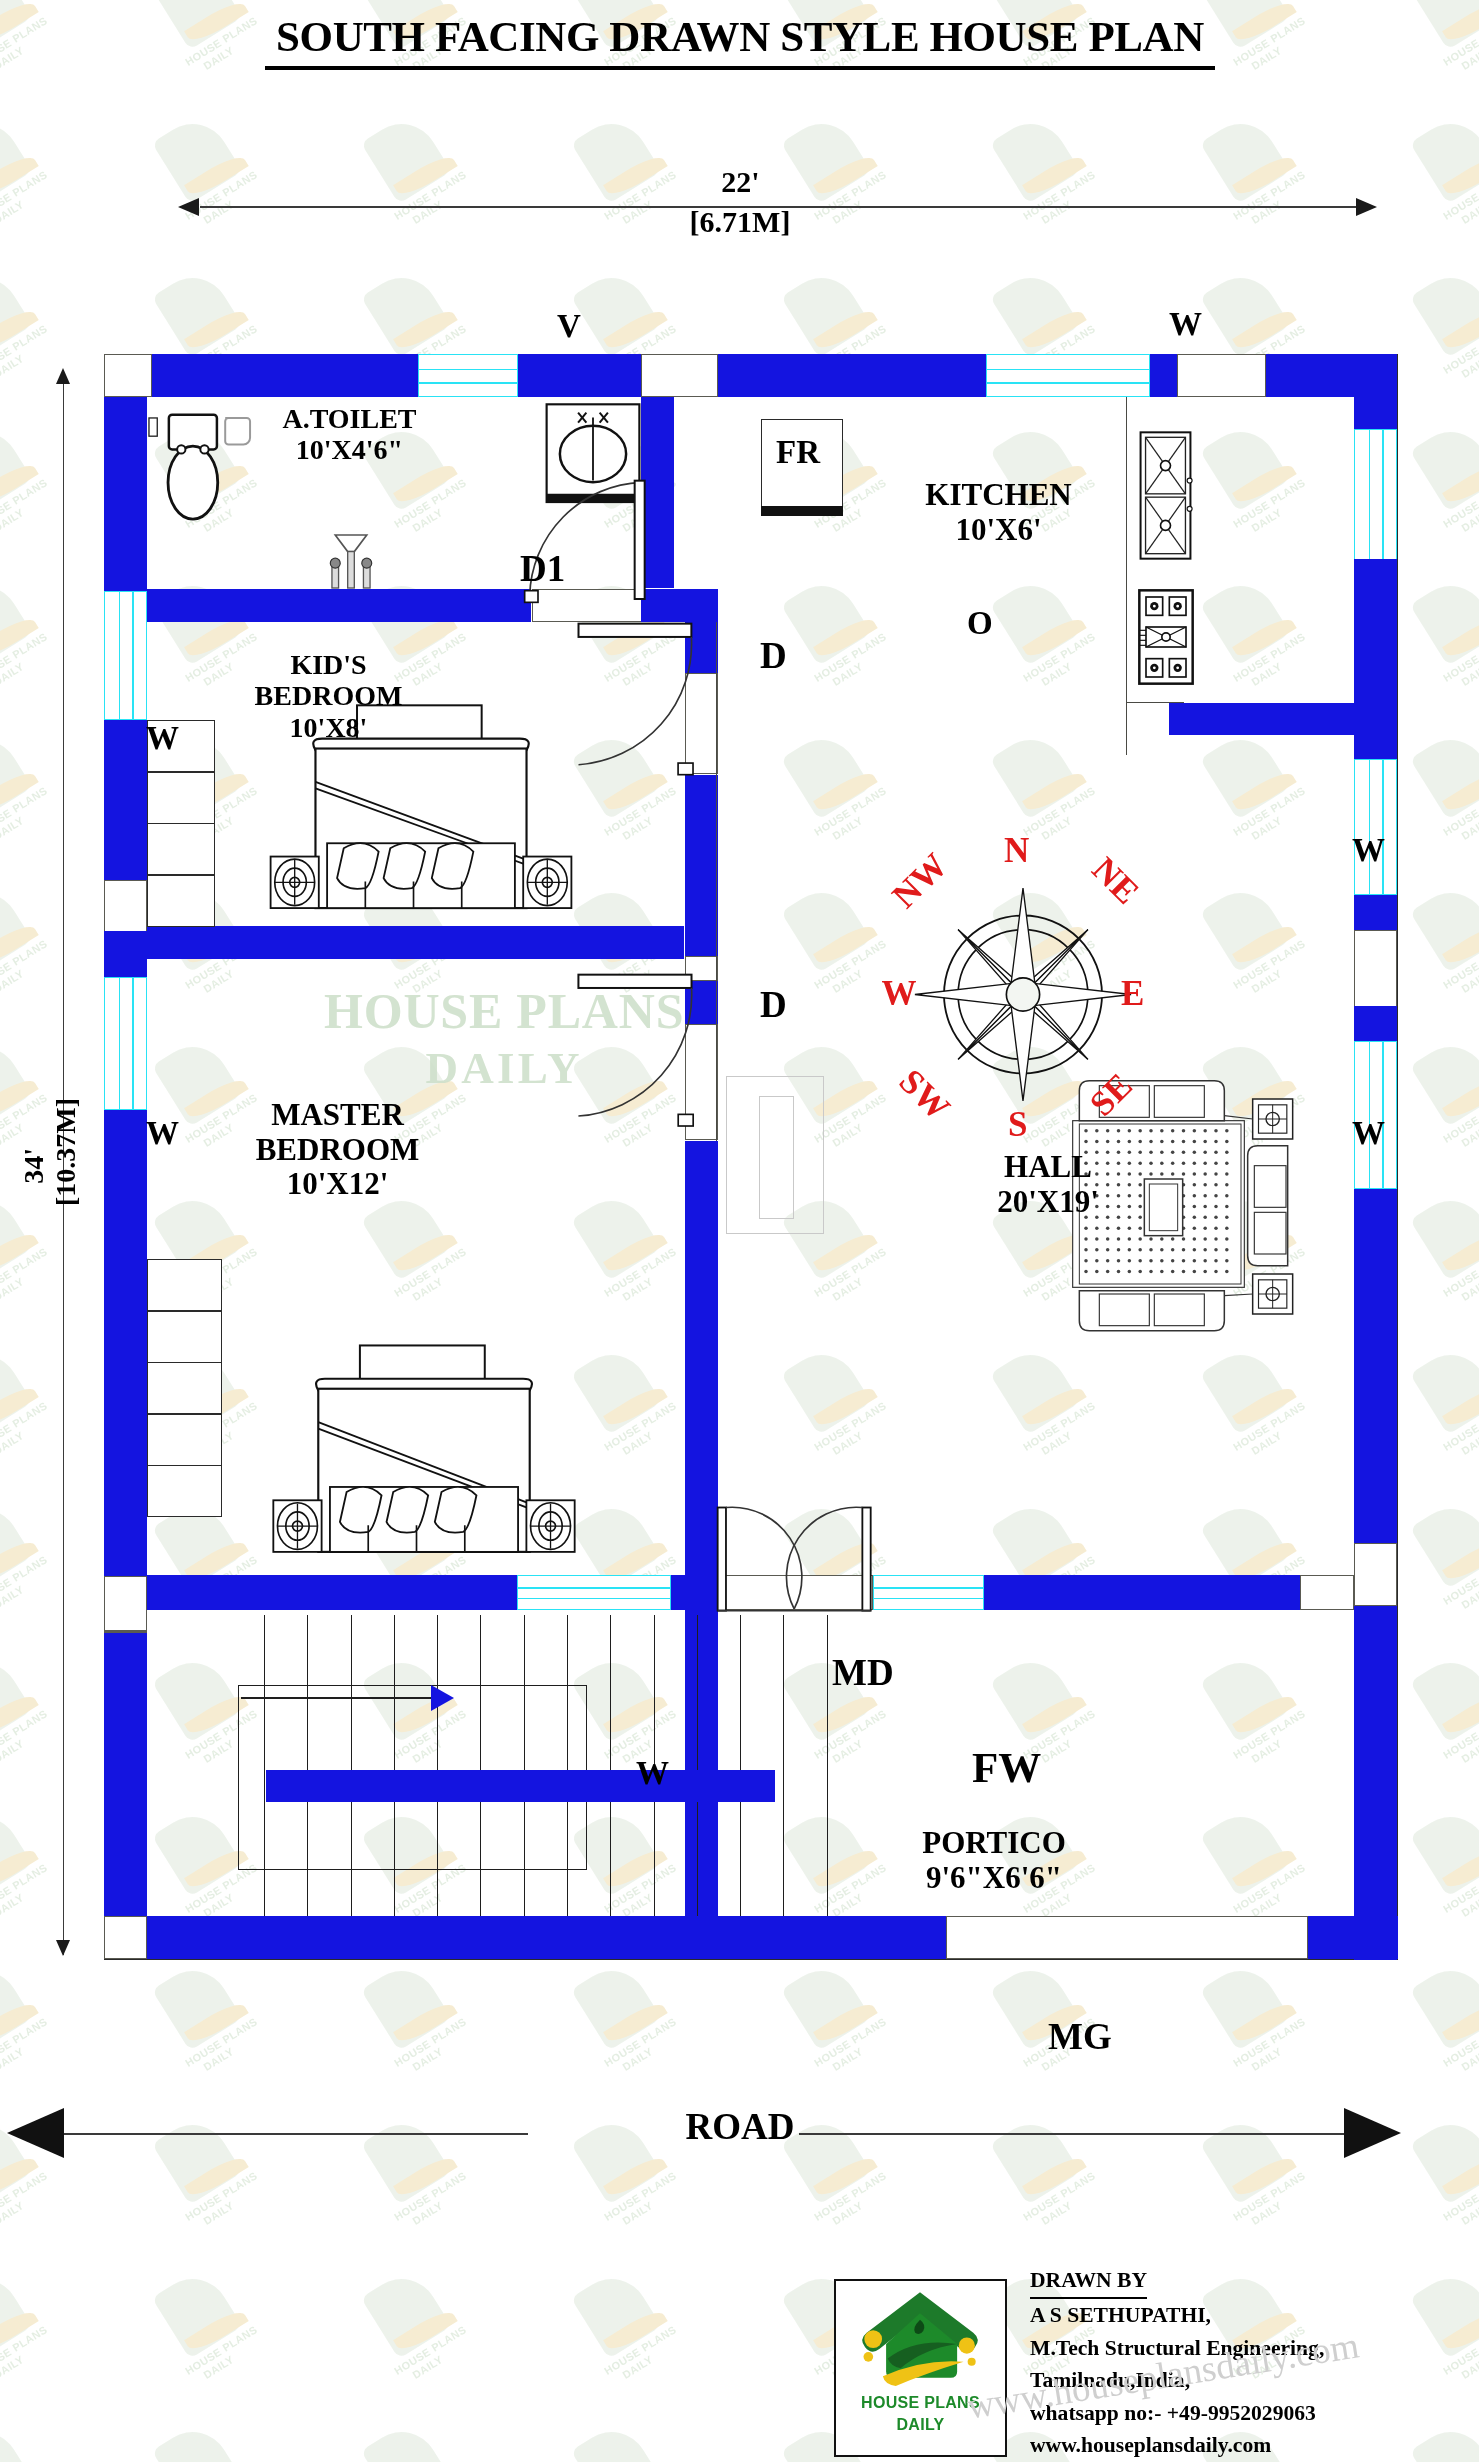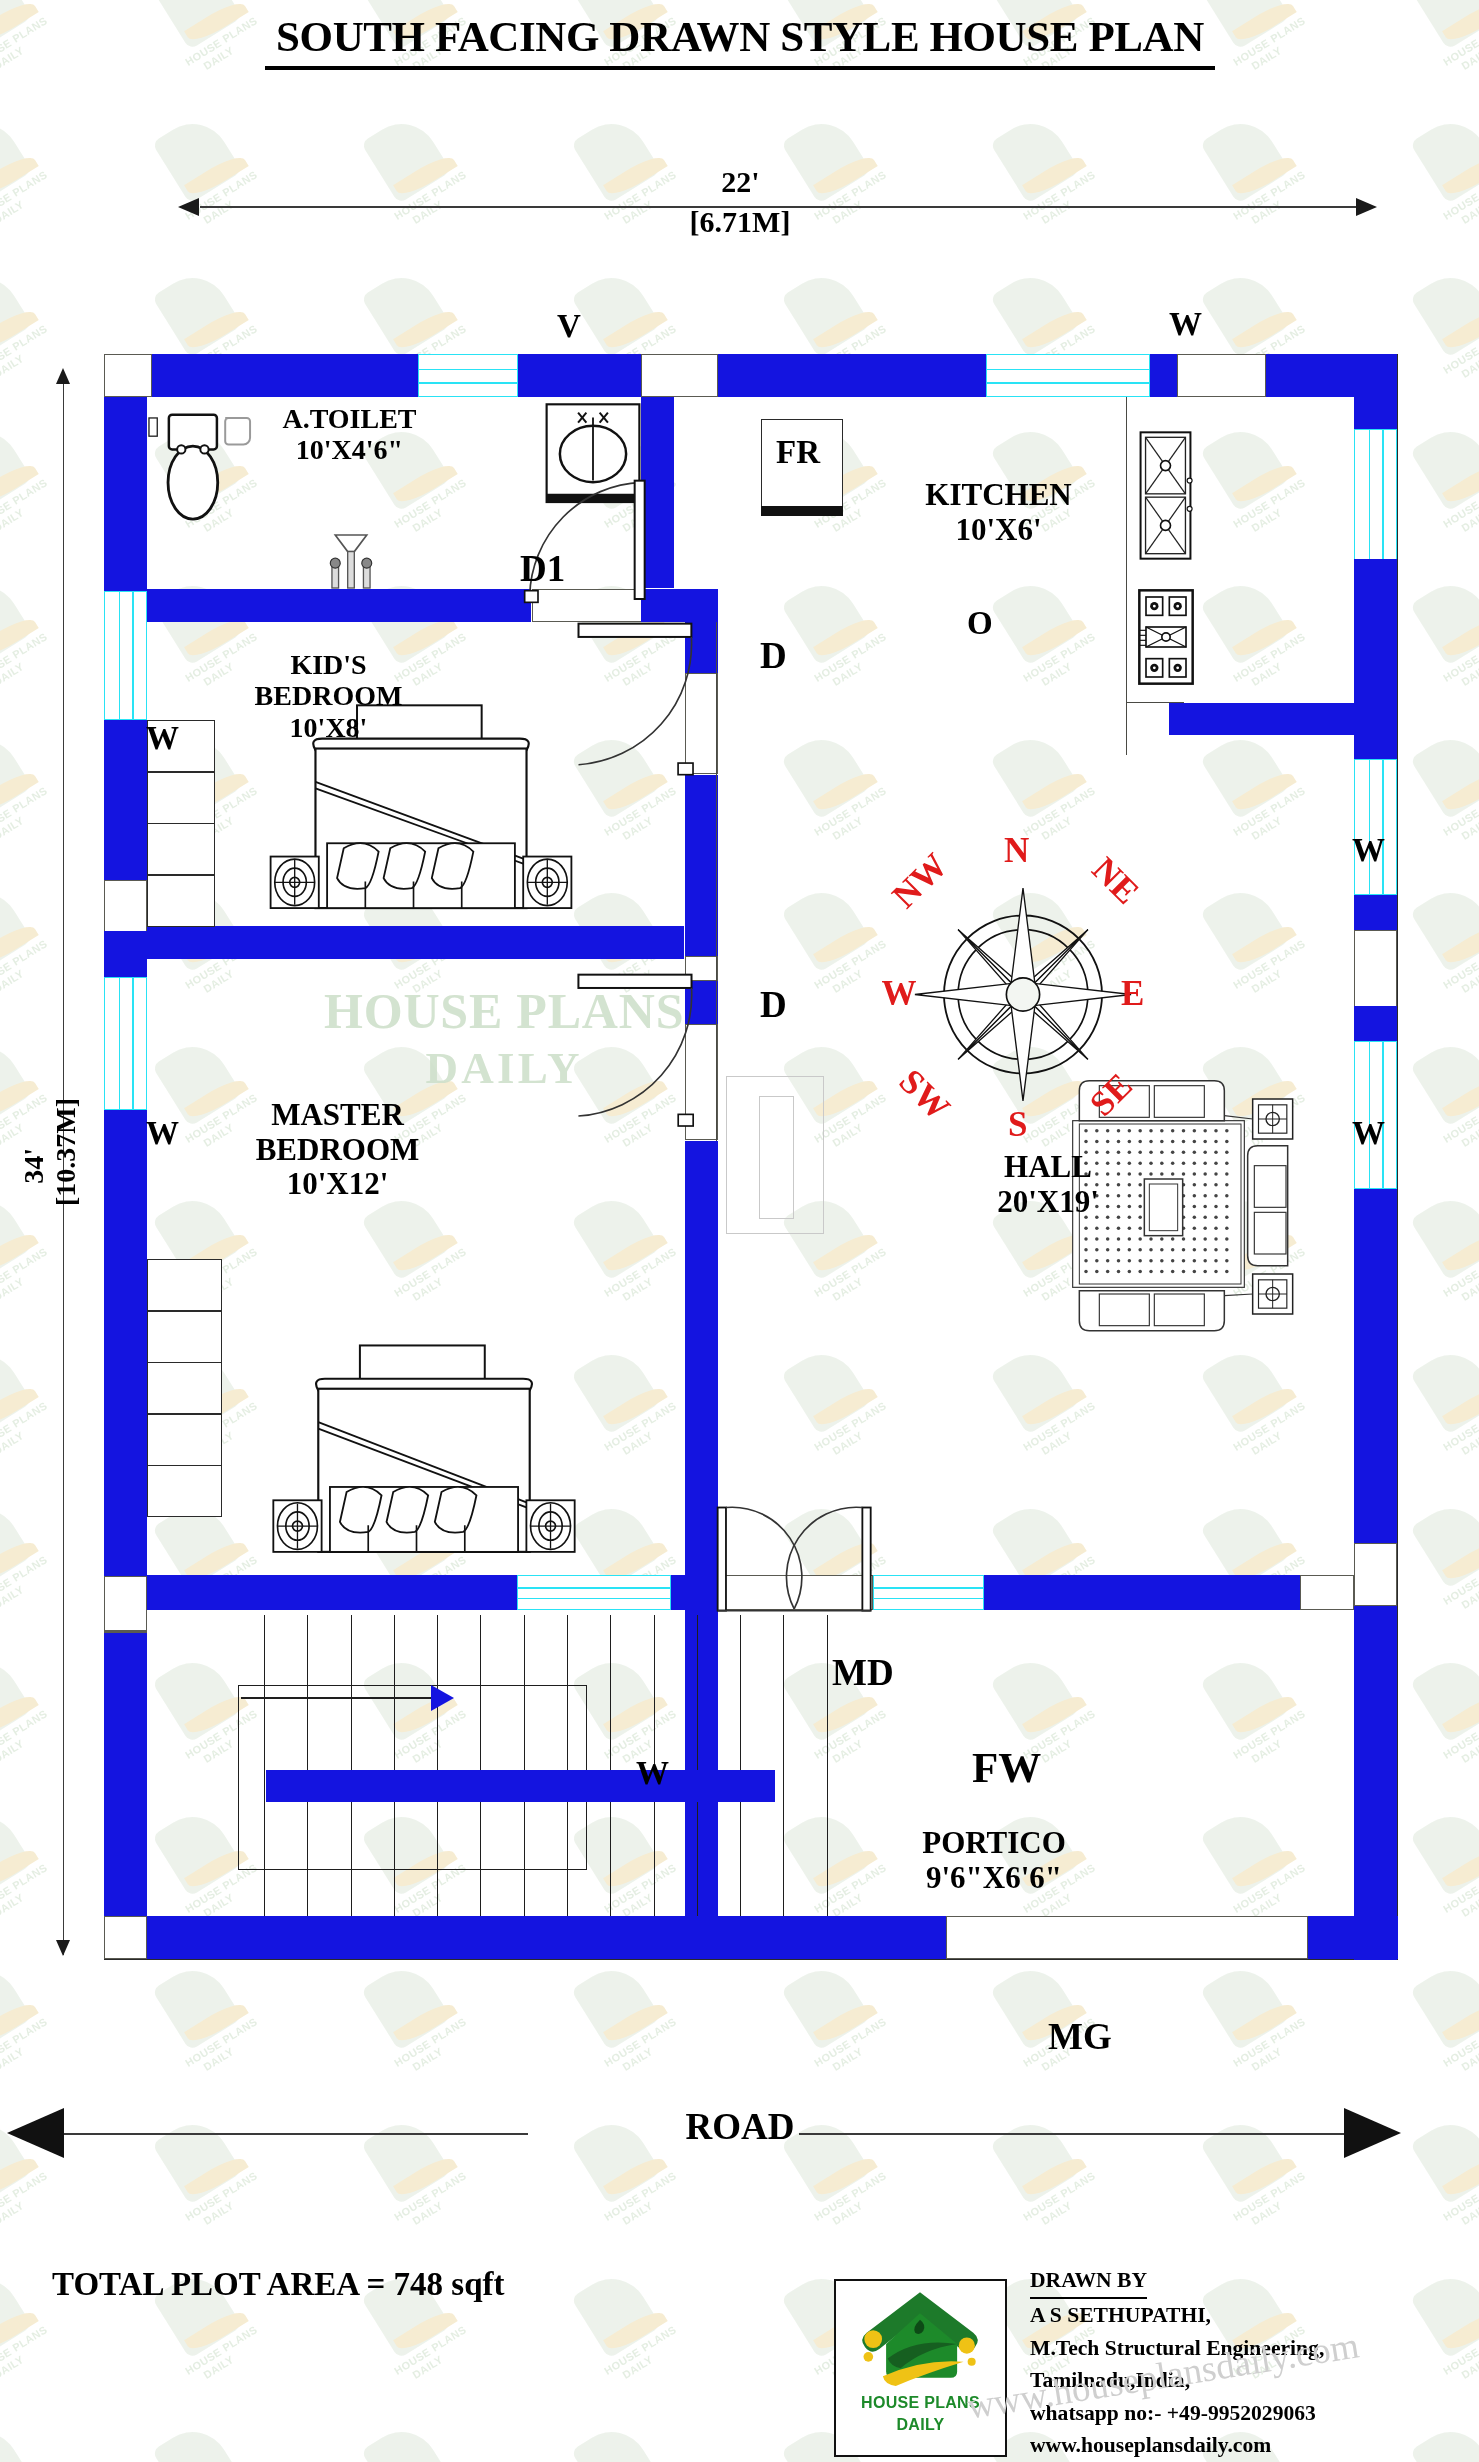--- a/index.html
+++ b/index.html
@@ -1586,21 +1586,20 @@
               border-top:25px solid transparent;border-bottom:25px solid transparent;
               border-right:57px solid #111;"></div>
   <div style="position:absolute;left:1344px;top:11.6px;width:0;height:0;
               border-top:25px solid transparent;border-bottom:25px solid transparent;
               border-left:57px solid #111;"></div>
 </div>
 <div id="roadTxt">ROAD</div>
 
 <div id="footer">
   <div id="ftLeft">
-    <div>TOTAL PLOT AREA = 748 sqft</div>
   </div>
 
   <div id="logo">
     <svg viewBox="0 0 208 140" width="168" height="113" style="position:absolute;left:0;top:0;">
       <path d="M104 14 L170 64 q10 8 2 18 q-8 10 -18 2 L104 44 L54 84 q-10 8 -18 -2 q-8 -10 2 -18 z" fill="#1d7a2a"></path>
       <path d="M104 40 L150 78 v34 q0 8 -8 8 H70 q-8 0 -8 -8 V78 z" fill="#1d8a2a"></path>
       <path d="M64 96 q34 -26 86 -18 q-42 6 -70 30 q-12 -2 -16 -12z" fill="#165f20"></path>
       <path d="M58 118 q50 -22 100 -18 q-46 14 -84 30 q-14 -2 -16 -12z" fill="#efc215"></path>
       <circle cx="46" cy="72" r="11" fill="#efc215"></circle>
       <circle cx="40" cy="94" r="6" fill="#efc215"></circle>

